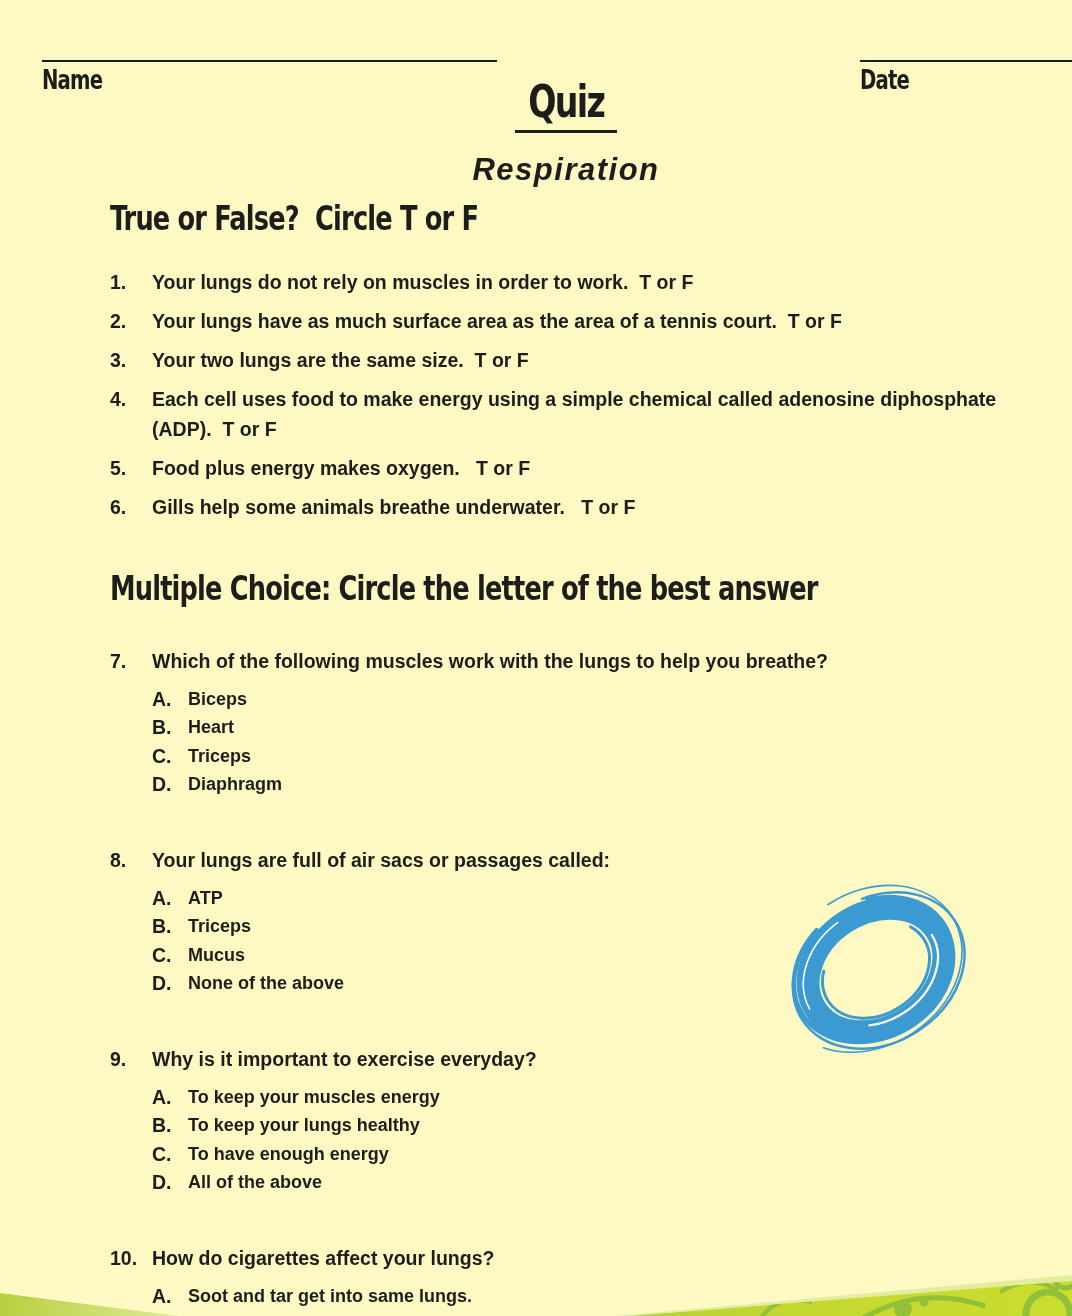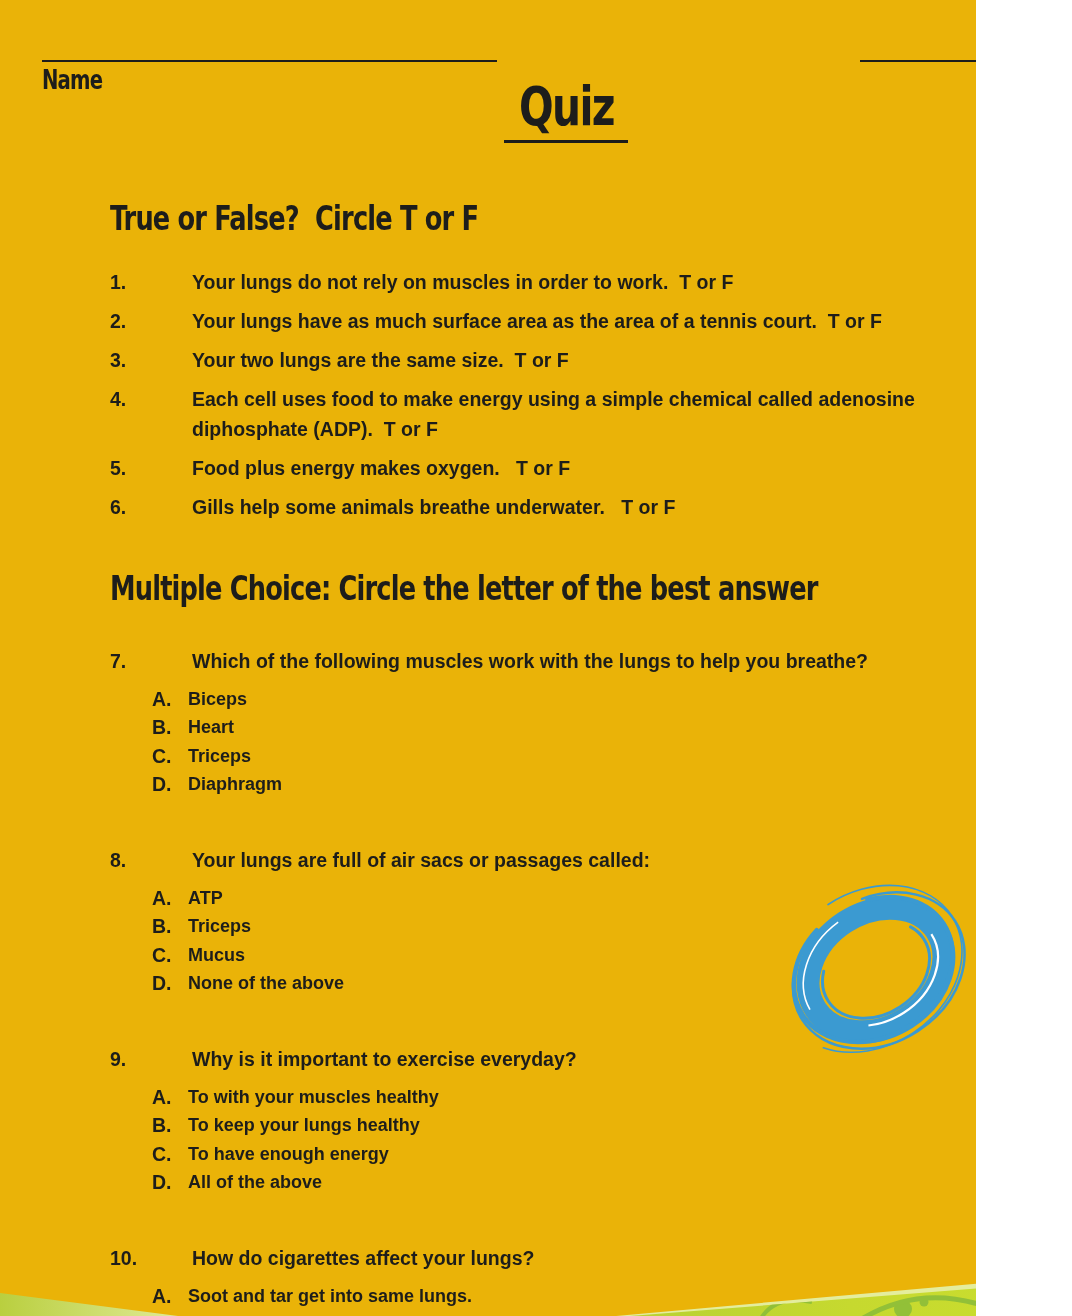--- a/index.html
+++ b/index.html
@@ -1,19 +1,19 @@
 <!DOCTYPE html>
 <html><head>
 <meta charset="utf-8">
 <style>
   html,body{margin:0;padding:0;background:#ffffff;}
   .page{
     position:relative;
-    width:976px;height:1316px;
-    background:#eab308;
+    width:1072px;height:1316px;
+    background:#fef9c3;
     overflow:hidden;
     font-family:"Liberation Sans",sans-serif;
     color:#1d1d1b;
   }
   
   .header-row{
     position:absolute;top:60px;left:0;right:0;height:50px;
   }
   .name-block{position:absolute;left:42px;width:455px;}
   .date-block{position:absolute;left:860px;right:0;}
@@ -26,21 +26,21 @@
   .squeeze{display:inline-block;transform:scaleX(0.84);transform-origin:0 50%;}
   .squeeze-c{display:inline-block;transform:scaleX(0.84);transform-origin:50% 50%;}
   
   .title-wrap{
     position:absolute;top:80px;left:0;width:1072px;text-align:center;
   }
   .quiz-title{
     display:inline-block;position:relative;left:30px;
     font-family:"DejaVu Sans","Liberation Sans",sans-serif;
     font-stretch:condensed;
-    font-weight:bold;font-size:54px;line-height:1.0;
+    font-weight:bold;font-size:44px;line-height:1.0;
     letter-spacing:-2px;
     border-bottom:3px solid #1d1d1b;padding:0 6px 6px 6px;
   }
   .subtitle-wrap{
     position:absolute;top:152px;left:0;width:1072px;text-align:center;
   }
   .quiz-subtitle{
     display:inline-block;position:relative;left:30px;
     font-weight:bold;font-style:italic;font-size:31px;letter-spacing:1.5px;
   }
@@ -56,21 +56,20 @@
   .tf-heading{margin-bottom:30px;}
   .mc-heading{margin-top:48px;margin-bottom:38px;}
   
   .q-row{display:flex;margin-bottom:9px;}
   .q-num{
     flex:0 0 42px;font-weight:bold;font-size:19.5px;line-height:30px;
   }
   .q-text{
     flex:1;font-weight:bold;font-size:19.5px;line-height:30px;
     white-space:pre-wrap;
-    margin-left:40px;
   }
   .mc-block{margin-bottom:46px;}
   .mc-block:last-child{margin-bottom:0;}
   .opts{margin-left:42px;margin-top:3px;}
   .opt-row{display:flex;}
   .opt-letter{flex:0 0 36px;font-weight:bold;font-size:19.5px;line-height:28.5px;}
   .opt-text{flex:1;font-weight:bold;font-size:18px;line-height:28.5px;white-space:pre-wrap;}
   
   .swirl{position:absolute;left:772px;top:868px;width:208px;height:204px;}
   .bottom-band{position:absolute;left:0;bottom:0;width:1072px;height:62px;}
@@ -80,26 +79,30 @@
 
 <div class="page">
 
   <div class="header-row">
     <div class="name-block">
       <div class="write-line"></div>
       <div class="field-label"><span class="squeeze">Name</span></div>
     </div>
     <div class="date-block">
       <div class="write-line"></div>
+      <div class="field-label"><span class="squeeze">Date</span></div>
     </div>
   </div>
 
   <div class="title-wrap">
     <span class="quiz-title"><span class="squeeze-c">Quiz</span></span>
   </div>
+  <div class="subtitle-wrap">
+    <span class="quiz-subtitle">Respiration</span>
+  </div>
 
   <div class="content">
 
     <h2 class="section-heading tf-heading"><span class="squeeze">True or False?  Circle T or F</span></h2>
 
     <div class="q-row">
       <span class="q-num">1.</span>
       <span class="q-text">Your lungs do not rely on muscles in order to work.  T or F</span>
     </div>
     <div class="q-row">
@@ -176,21 +179,21 @@
     </div>
 
     <div class="mc-block">
       <div class="q-row">
         <span class="q-num">9.</span>
         <span class="q-text">Why is it important to exercise everyday?</span>
       </div>
       <div class="opts">
         <div class="opt-row">
           <span class="opt-letter">A.</span>
-          <span class="opt-text">To with your muscles healthy</span>
+          <span class="opt-text">To keep your muscles energy</span>
         </div>
         <div class="opt-row">
           <span class="opt-letter">B.</span>
           <span class="opt-text">To keep your lungs healthy</span>
         </div>
         <div class="opt-row">
           <span class="opt-letter">C.</span>
           <span class="opt-text">To have enough energy</span>
         </div>
         <div class="opt-row">

